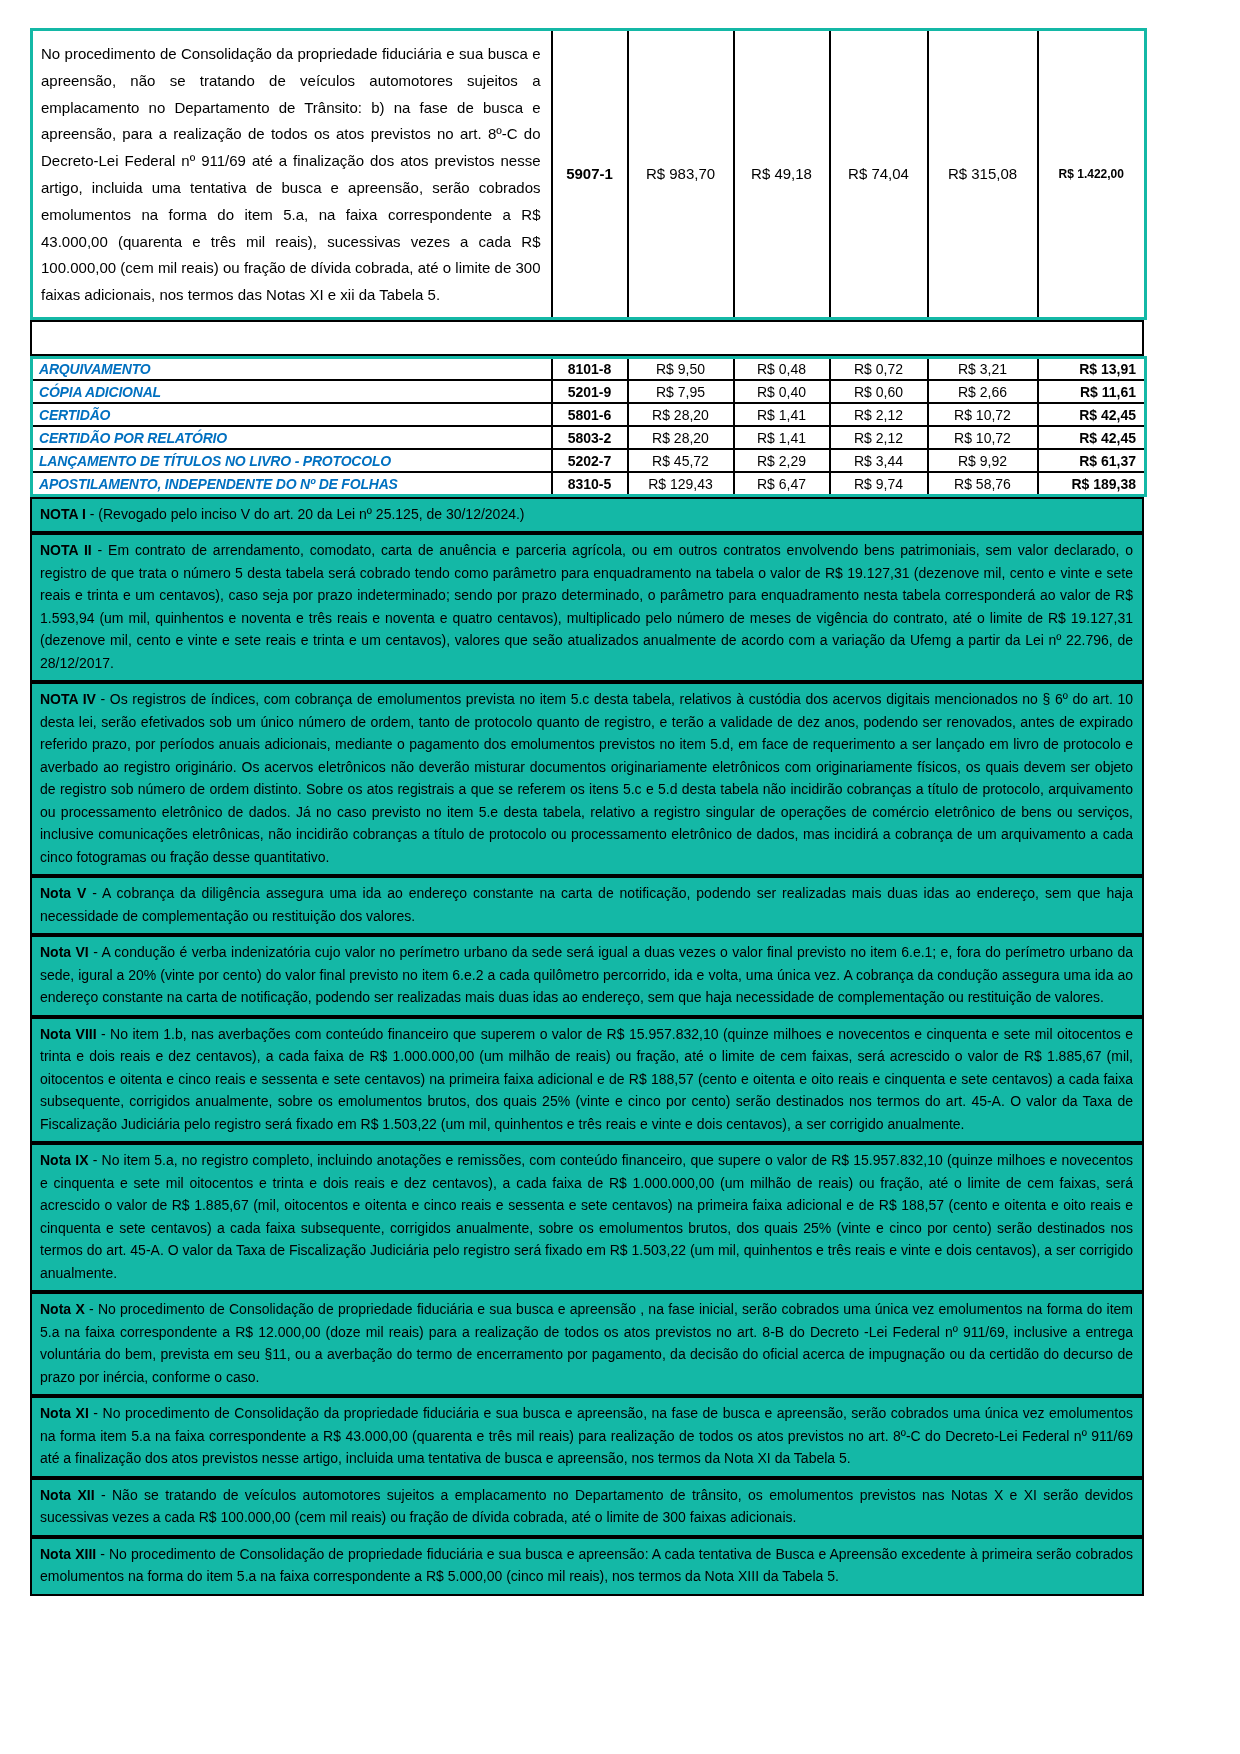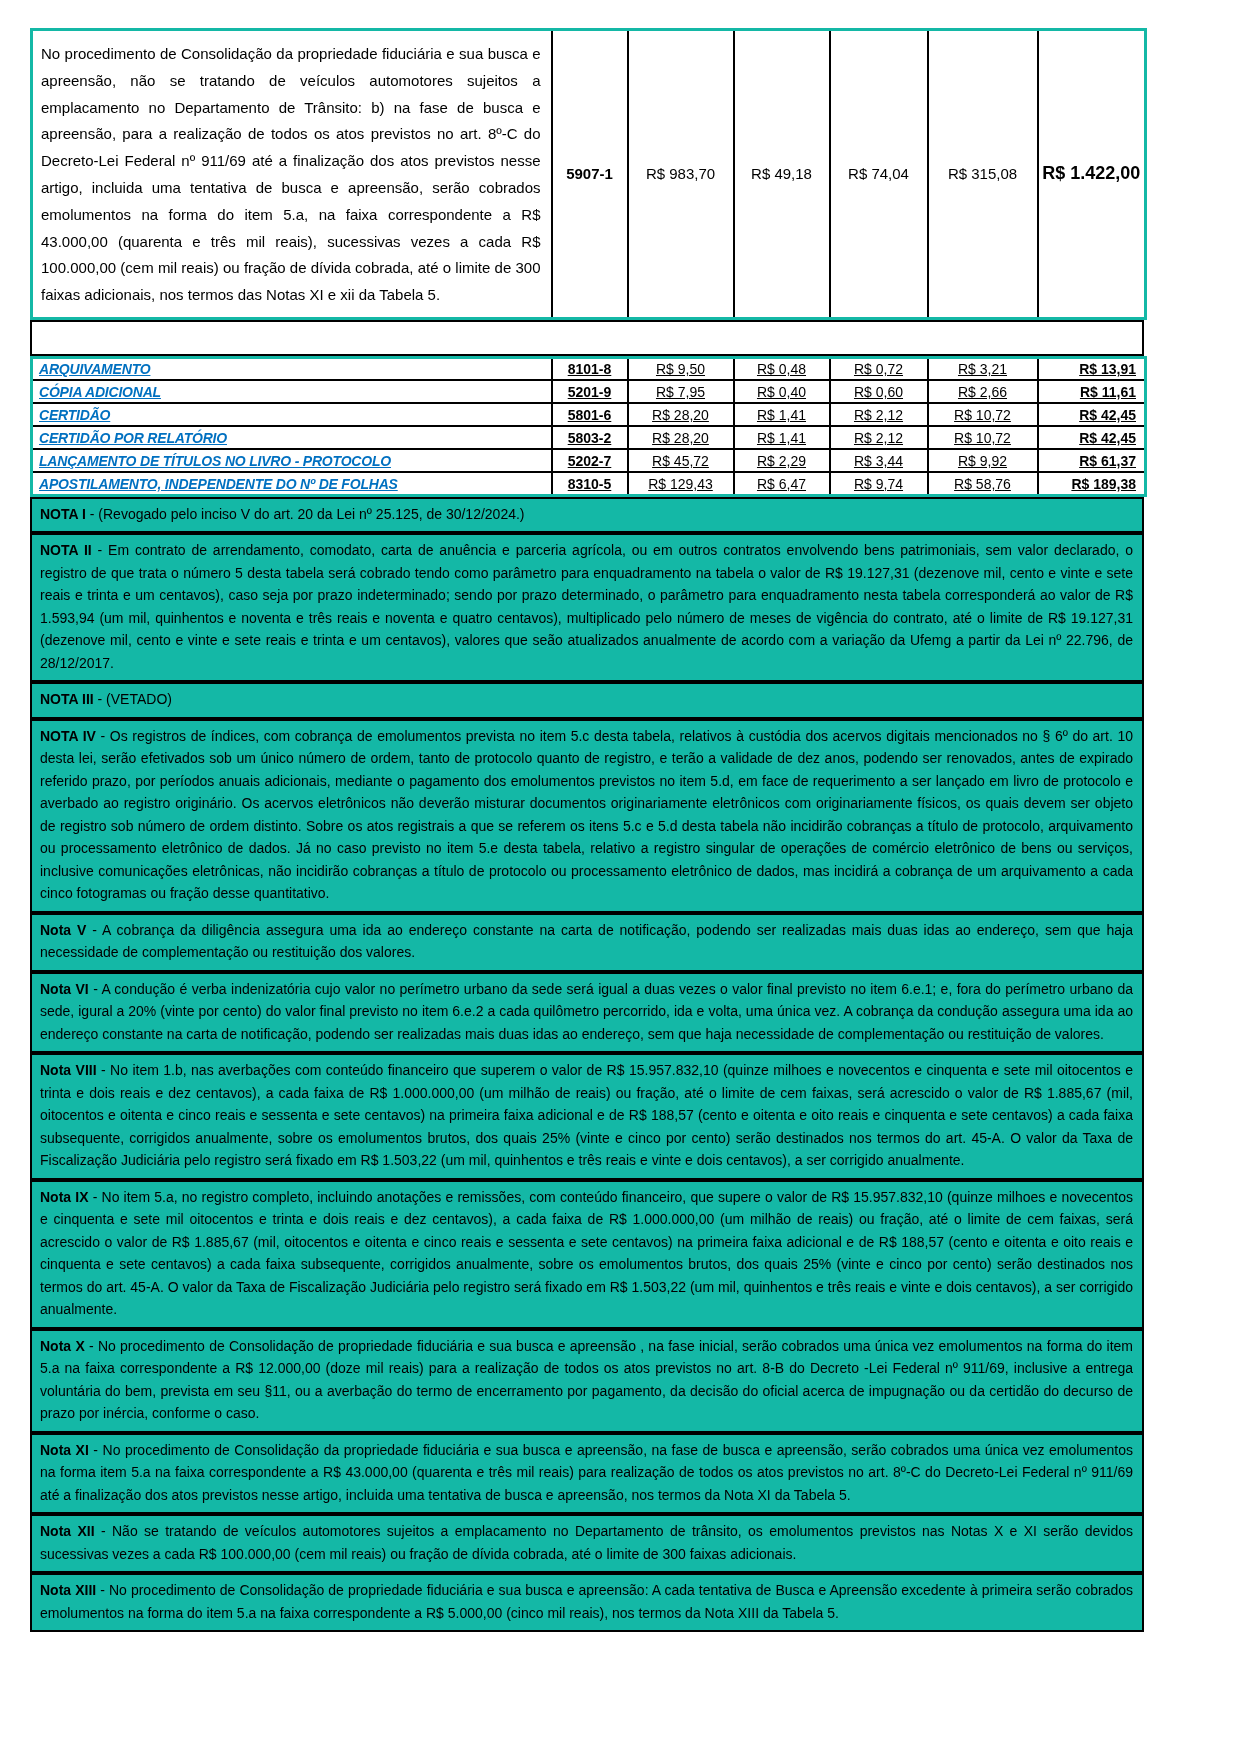--- a/index.html
+++ b/index.html
@@ -8,27 +8,27 @@
   .content { position:absolute; left:30px; top:28px; width:1114px; }
 
   table.fee-table { border-collapse:collapse; width:100%; table-layout:fixed; }
   table.fee-table { border:3px solid #14b8a6; }
   table.fee-table td { border:2px solid #000; vertical-align:middle; }
 
   
   .desc-cell { padding:10px 10px 8px 8px; font-size:15px; line-height:26.8px; text-align:justify; }
   .code-cell { text-align:center; font-weight:bold; font-size:15px; }
   .val-cell  { text-align:center; font-size:15px; }
-  .tot-cell  { text-align:center; font-size:18px; font-weight:bold; }
+  .tot-cell  { text-align:center; font-size:12px; font-weight:bold; }
 
   
   .spacer-row { width:100%; height:36px; border:2px solid #000; border-top-width:2px; background:#fff; }
 
   
-  table.rows-table td { height:23px; font-size:14px; padding:0 4px;text-decoration:underline; }
+  table.rows-table td { height:23px; font-size:14px; padding:0 4px; }
   .fee-name { color:#0070C0; font-weight:bold; font-style:italic; padding-left:6px !important; letter-spacing:-0.2px; white-space:nowrap; overflow:hidden; }
   .fee-code { text-align:center; font-weight:bold; }
   .fee-val  { text-align:center; }
   .fee-tot  { text-align:right; font-weight:bold; padding-right:8px !important; }
 
   
   .notes { width:100%; }
   .note { border:2px solid #000; padding:4px 9px 6px 8px; font-size:14px; line-height:22.5px; text-align:justify; background:#14b8a6; }
   .note b { font-weight:bold; }
   .note.short { text-align:left; }
@@ -128,21 +128,20 @@
         <td class="fee-val">R$ 9,74</td>
         <td class="fee-val">R$ 58,76</td>
         <td class="fee-tot">R$ 189,38</td>
       </tr>
     </tbody>
       </table>
 
     <div class="notes">
       <div class="note short"><b>NOTA I</b> <span>- (Revogado pelo inciso V do art. 20 da Lei nº 25.125, de 30/12/2024.)</span></div>
       <div class="note"><b>NOTA II</b> <span>- Em contrato de arrendamento, comodato, carta de anuência e parceria agrícola, ou em outros contratos envolvendo bens patrimoniais, sem valor declarado, o registro de que trata o número 5 desta tabela será cobrado tendo como parâmetro para enquadramento na tabela o valor de R$ 19.127,31 (dezenove mil, cento e vinte e sete reais e trinta e um centavos), caso seja por prazo indeterminado; sendo por prazo determinado, o parâmetro para enquadramento nesta tabela corresponderá ao valor de R$ 1.593,94 (um mil, quinhentos e noventa e três reais e noventa e quatro centavos), multiplicado pelo número de meses de vigência do contrato, até o limite de R$ 19.127,31 (dezenove mil, cento e vinte e sete reais e trinta e um centavos), valores que seão atualizados anualmente de acordo com a variação da Ufemg a partir da Lei nº 22.796, de 28/12/2017.</span></div>
-      <div class="note short"><b>NOTA III</b> <span>- (VETADO)</span></div>
       <div class="note"><b>NOTA IV</b> <span>- Os registros de índices, com cobrança de emolumentos prevista no item 5.c desta tabela, relativos à custódia dos acervos digitais mencionados no § 6º do art. 10 desta lei, serão efetivados sob um único número de ordem, tanto de protocolo quanto de registro, e terão a validade de dez anos, podendo ser renovados, antes de expirado referido prazo, por períodos anuais adicionais, mediante o pagamento dos emolumentos previstos no item 5.d, em face de requerimento a ser lançado em livro de protocolo e averbado ao registro originário. Os acervos eletrônicos não deverão misturar documentos originariamente eletrônicos com originariamente físicos, os quais devem ser objeto de registro sob número de ordem distinto. Sobre os atos registrais a que se referem os itens 5.c e 5.d desta tabela não incidirão cobranças a título de protocolo, arquivamento ou processamento eletrônico de dados. Já no caso previsto no item 5.e desta tabela, relativo a registro singular de operações de comércio eletrônico de bens ou serviços, inclusive comunicações eletrônicas, não incidirão cobranças a título de protocolo ou processamento eletrônico de dados, mas incidirá a cobrança de um arquivamento a cada cinco fotogramas ou fração desse quantitativo.</span></div>
       <div class="note"><b>Nota V</b> <span>- A cobrança da diligência assegura uma ida ao endereço constante na carta de notificação, podendo ser realizadas mais duas idas ao endereço, sem que haja necessidade de complementação ou restituição dos valores.</span></div>
       <div class="note"><b>Nota VI</b> <span>- A condução é verba indenizatória cujo valor no perímetro urbano da sede será igual a duas vezes o valor final previsto no item 6.e.1; e, fora do perímetro urbano da sede, igural a 20% (vinte por cento) do valor final previsto no item 6.e.2 a cada quilômetro percorrido, ida e volta, uma única vez. A cobrança da condução assegura uma ida ao endereço constante na carta de notificação, podendo ser realizadas mais duas idas ao endereço, sem que haja necessidade de complementação ou restituição de valores.</span></div>
       <div class="note"><b>Nota VIII</b> <span>- No item 1.b, nas averbações com conteúdo financeiro que superem o valor de R$ 15.957.832,10 (quinze milhoes e novecentos e cinquenta e sete mil oitocentos e trinta e dois reais e dez centavos), a cada faixa de R$ 1.000.000,00 (um milhão de reais) ou fração, até o limite de cem faixas, será acrescido o valor de R$ 1.885,67 (mil, oitocentos e oitenta e cinco reais e sessenta e sete centavos) na primeira faixa adicional e de R$ 188,57 (cento e oitenta e oito reais e cinquenta e sete centavos) a cada faixa subsequente, corrigidos anualmente, sobre os emolumentos brutos, dos quais 25% (vinte e cinco por cento) serão destinados nos termos do art. 45-A. O valor da Taxa de Fiscalização Judiciária pelo registro será fixado em R$ 1.503,22 (um mil, quinhentos e três reais e vinte e dois centavos), a ser corrigido anualmente.</span></div>
       <div class="note"><b>Nota IX</b> <span>- No item 5.a, no registro completo, incluindo anotações e remissões, com conteúdo financeiro, que supere o valor de R$ 15.957.832,10 (quinze milhoes e novecentos e cinquenta e sete mil oitocentos e trinta e dois reais e dez centavos), a cada faixa de R$ 1.000.000,00 (um milhão de reais) ou fração, até o limite de cem faixas, será acrescido o valor de R$ 1.885,67 (mil, oitocentos e oitenta e cinco reais e sessenta e sete centavos) na primeira faixa adicional e de R$ 188,57 (cento e oitenta e oito reais e cinquenta e sete centavos) a cada faixa subsequente, corrigidos anualmente, sobre os emolumentos brutos, dos quais 25% (vinte e cinco por cento) serão destinados nos termos do art. 45-A. O valor da Taxa de Fiscalização Judiciária pelo registro será fixado em R$ 1.503,22 (um mil, quinhentos e três reais e vinte e dois centavos), a ser corrigido anualmente.</span></div>
       <div class="note"><b>Nota X</b> <span>- No procedimento de Consolidação de propriedade fiduciária e sua busca e apreensão , na fase inicial, serão cobrados uma única vez emolumentos na forma do item 5.a na faixa correspondente a R$ 12.000,00 (doze mil reais) para a realização de todos os atos previstos no art. 8-B do Decreto -Lei Federal nº 911/69, inclusive a entrega voluntária do bem, prevista em seu §11, ou a averbação do termo de encerramento por pagamento, da decisão do oficial acerca de impugnação ou da certidão do decurso de prazo por inércia, conforme o caso.</span></div>
       <div class="note"><b>Nota XI</b> <span>- No procedimento de Consolidação da propriedade fiduciária e sua busca e apreensão, na fase de busca e apreensão, serão cobrados uma única vez emolumentos na forma item 5.a na faixa correspondente a R$ 43.000,00 (quarenta e três mil reais) para realização de todos os atos previstos no art. 8º-C do Decreto-Lei Federal nº 911/69 até a finalização dos atos previstos nesse artigo, incluida uma tentativa de busca e apreensão, nos termos da Nota XI da Tabela 5.</span></div>
       <div class="note"><b>Nota XII</b> <span>- Não se tratando de veículos automotores sujeitos a emplacamento no Departamento de trânsito, os emolumentos previstos nas Notas X e XI serão devidos sucessivas vezes a cada R$ 100.000,00 (cem mil reais) ou fração de dívida cobrada, até o limite de 300 faixas adicionais.</span></div>
       <div class="note"><b>Nota XIII</b> <span>- No procedimento de Consolidação de propriedade fiduciária e sua busca e apreensão: A cada tentativa de Busca e Apreensão excedente à primeira serão cobrados emolumentos na forma do item 5.a na faixa correspondente a R$ 5.000,00 (cinco mil reais), nos termos da Nota XIII da Tabela 5.</span></div>
     </div>

